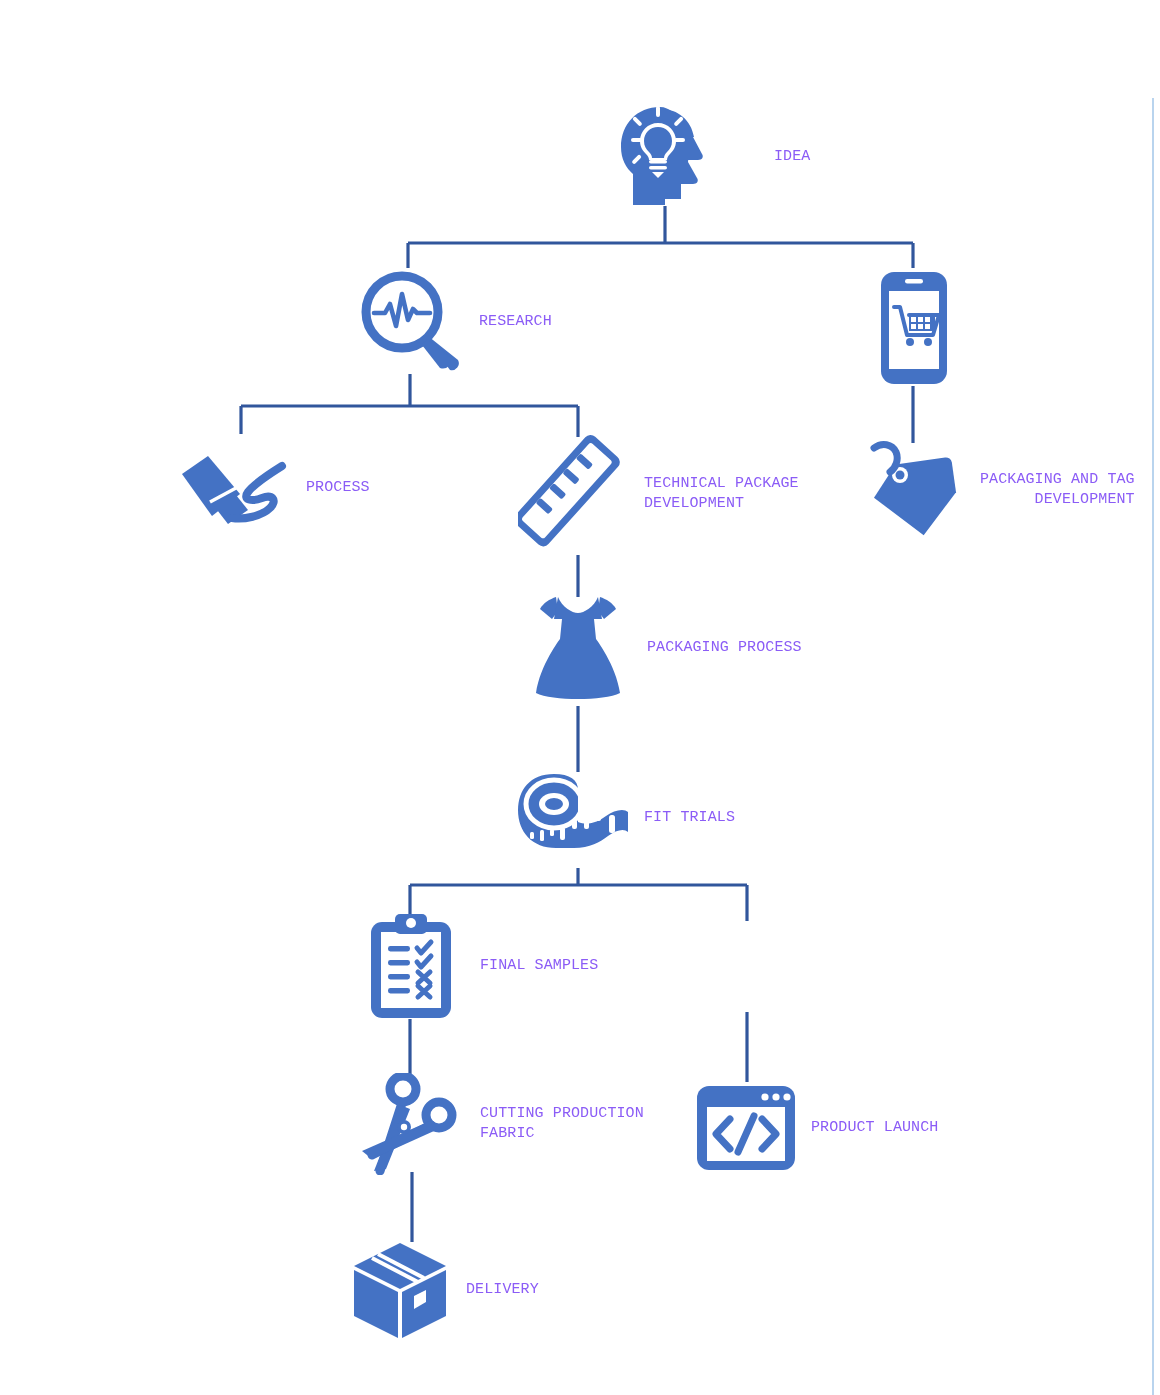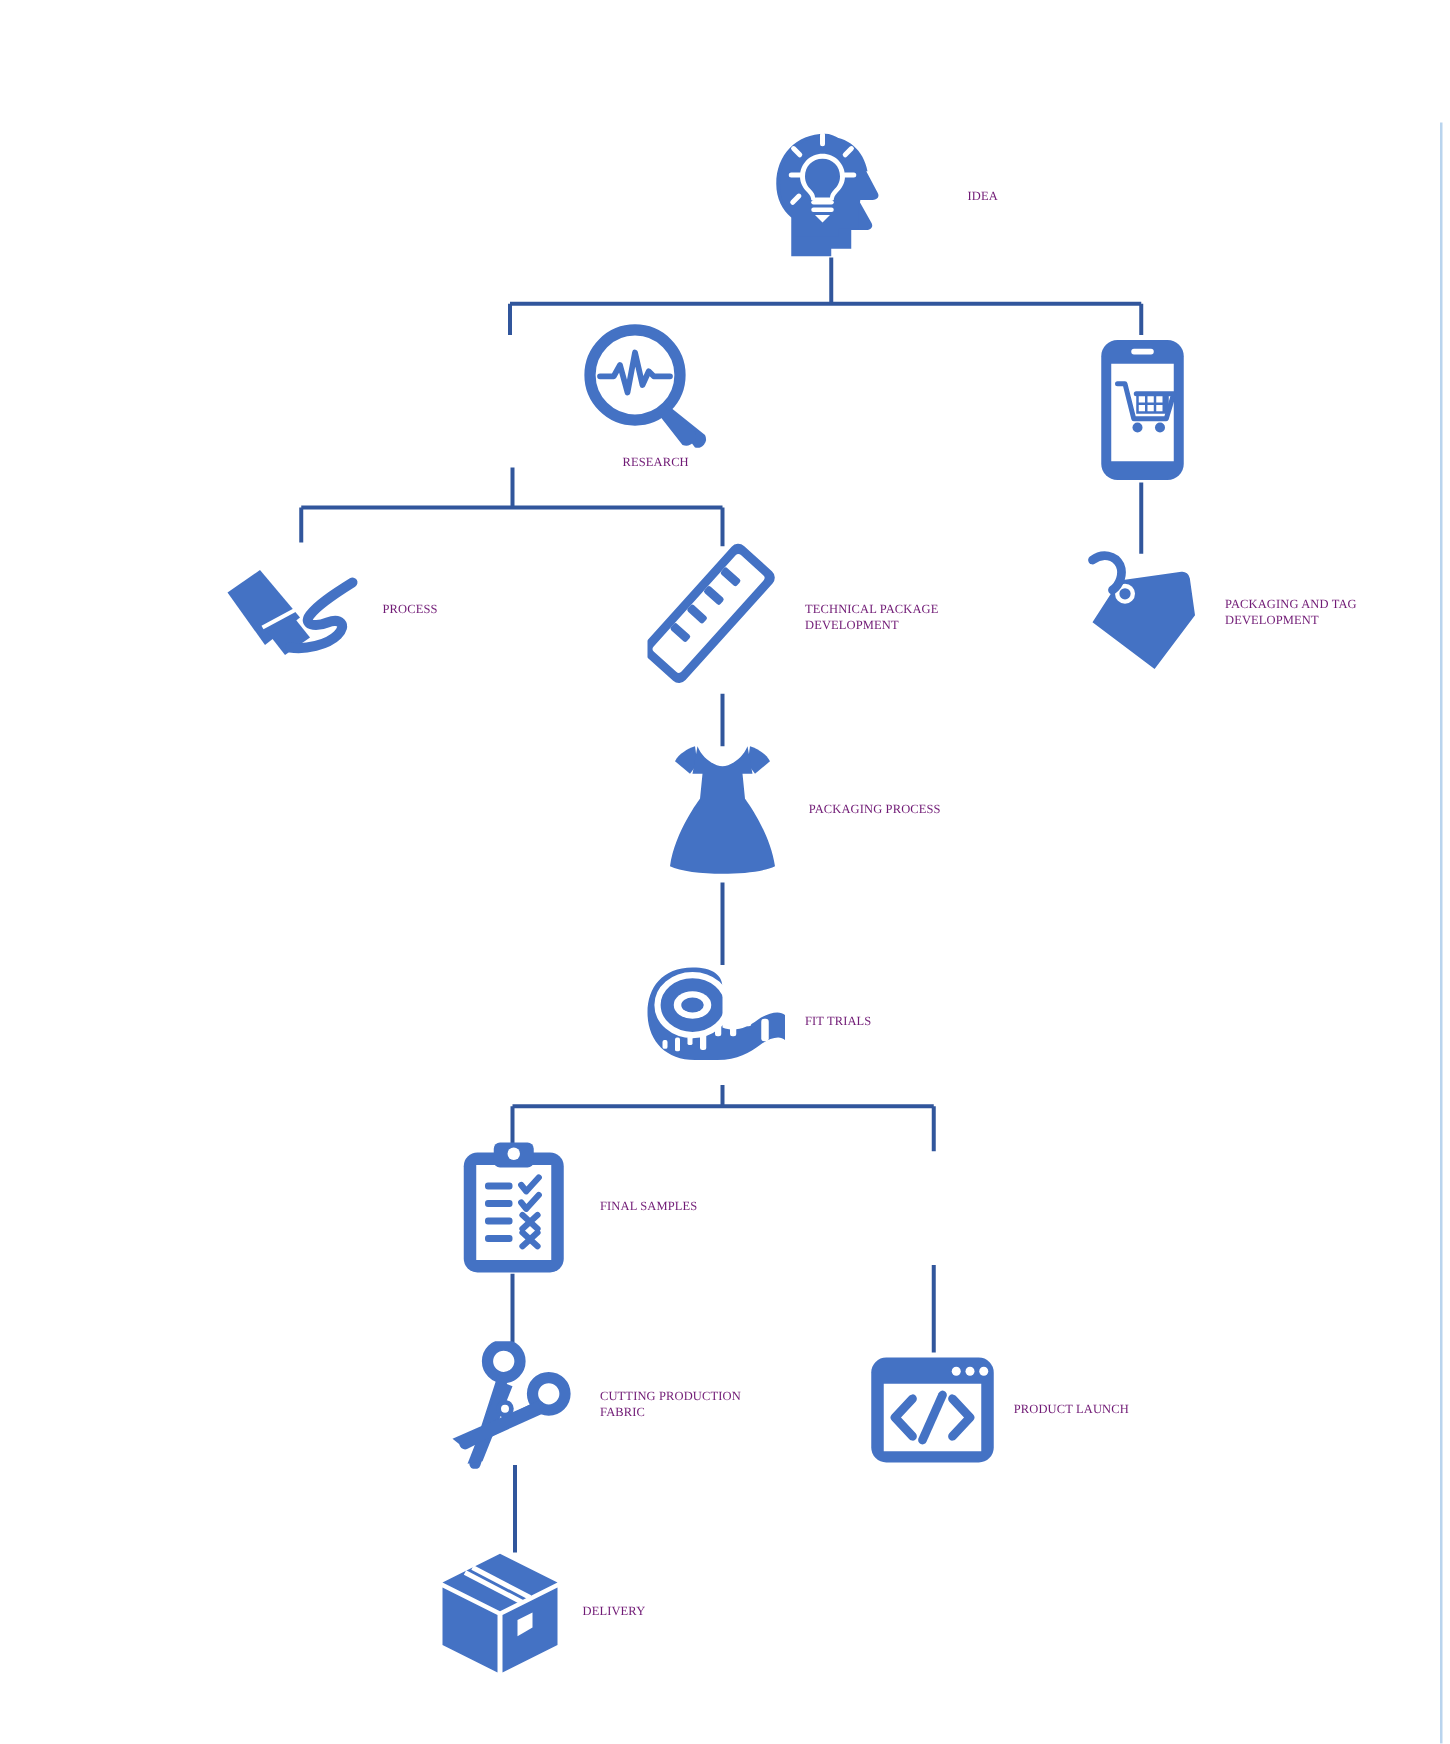--- a/index.html
+++ b/index.html
@@ -28,24 +28,24 @@
   .node {
     position: absolute;
     display: flex;
     align-items: center;
   }
   .node-icon {
     flex: 0 0 auto;
     display: block;
   }
   .node-label {
-    font-family: Liberation Serif, serif;
-    font-size: 10px;
+    font-family: Liberation Mono, monospace;
+    font-size: 15px;
     line-height: 1.35;
-    color: #701a75;
+    color: #8b5cf6;
     letter-spacing: 0.1px;
     white-space: pre-line;
   }
   .right-rule {
     position: absolute;
     top: 98px;
     left: 1152px;
     width: 1.6px;
     height: 1297px;
     background: #b9d4ee;
@@ -109,21 +109,21 @@
         <rect x="19" y="33" width="11" height="4" rx="2"></rect>
         <rect x="62" y="33" width="11" height="4" rx="2"></rect>
         <rect x="23" y="11" width="4" height="11" rx="2" transform="rotate(-45 25 16)"></rect>
         <rect x="65" y="11" width="4" height="11" rx="2" transform="rotate(45 67 16)"></rect>
         <rect x="23" y="49" width="4" height="11" rx="2" transform="rotate(45 25 54)"></rect>
       </g>
     </svg>
     <span class="node-label" style="margin-left:62px;">IDEA</span>
   </div>
 
-  <div class="node" style="left:358px; top:256px; width:320px; height:108px;flex-direction:column;">
+  <div class="node" style="left:358px; top:268px; width:320px; height:108px;">
     <svg class="node-icon" width="108" height="108" viewBox="0 0 108 108" xmlns="http://www.w3.org/2000/svg">
       <circle cx="44" cy="44" r="36" fill="none" stroke="#4472C4" stroke-width="9"></circle>
       <path d="M68 70 L70 68 L100 92 a7 7 0 0 1 -8 10 Z" fill="#4472C4"></path>
       <path d="M69 71 l23 18 a8 8 0 0 1 -10 11 l-18 -23 z" fill="#4472C4"></path>
       <path d="M16 45 h11 l5 -9 l6 22 l6 -32 l6 26 l5 -11 l4 4 h13" fill="none" stroke="#4472C4" stroke-width="4.6" stroke-linejoin="round" stroke-linecap="round"></path>
     </svg>
     <span class="node-label" style="margin-left:13px;">RESEARCH</span>
   </div>
 
   <div class="node" style="left:878px; top:268px; width:282px; height:120px;">
@@ -168,21 +168,21 @@
           <rect x="33" y="44" width="17" height="7" rx="2"></rect>
           <rect x="33" y="64" width="17" height="7" rx="2"></rect>
           <rect x="33" y="84" width="17" height="7" rx="2"></rect>
         </g>
       </g>
     </svg>
     <span class="node-label" style="margin-left:18px;">TECHNICAL PACKAGE
 DEVELOPMENT</span>
   </div>
 
-  <div class="node" style="left:866px; top:438px; width:290px; height:104px;">
+  <div class="node" style="left:866px; top:438px; width:290px; height:104px;text-align:right;">
     <svg class="node-icon" width="98" height="100" viewBox="0 0 98 100" xmlns="http://www.w3.org/2000/svg">
       <path d="M34 22 L84 22 a6 6 0 0 1 6 6 L90 58 L52 96 L8 52 Z" fill="#4472C4" transform="rotate(-8 49 55)"></path>
       <circle cx="34" cy="35" r="8" fill="#ffffff"></circle>
       <circle cx="34" cy="35" r="4.5" fill="#4472C4"></circle>
       <path d="M8 8 C16 2 26 4 30 12 C33 19 30 28 24 32" fill="none" stroke="#4472C4" stroke-width="7" stroke-linecap="round"></path>
     </svg>
     <span class="node-label" style="margin-left:16px;">PACKAGING AND TAG
 DEVELOPMENT</span>
   </div>
 

